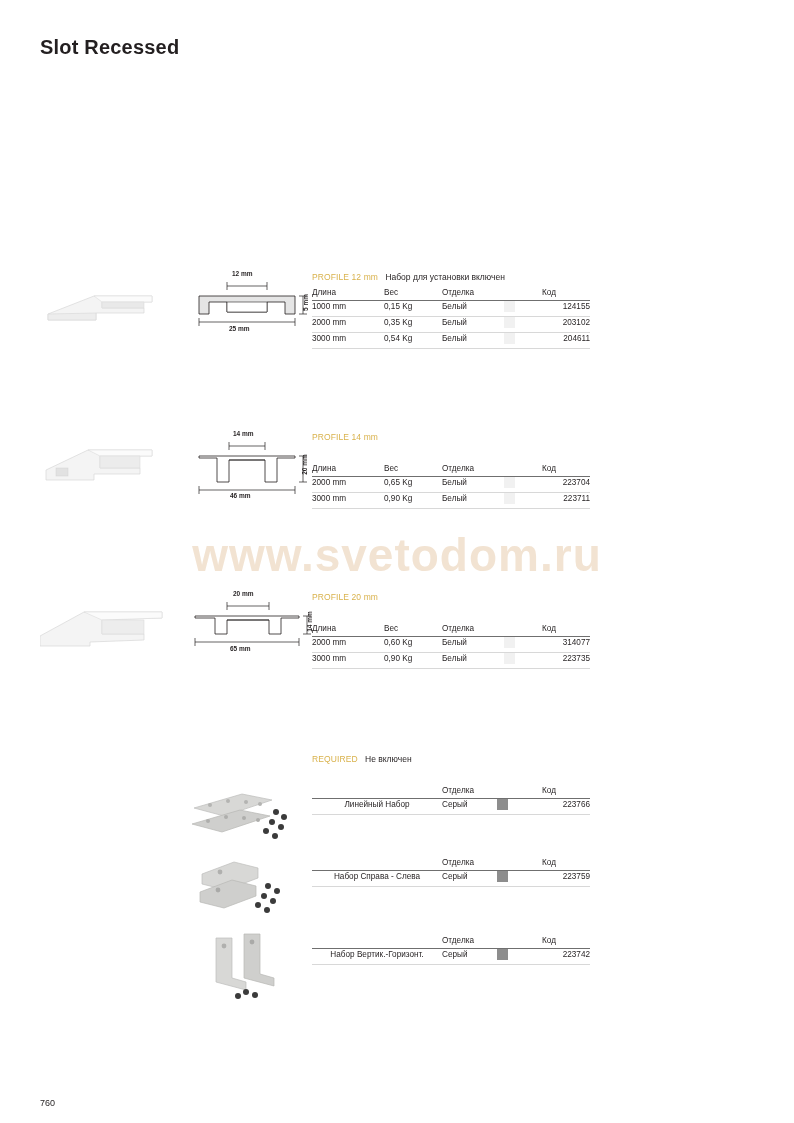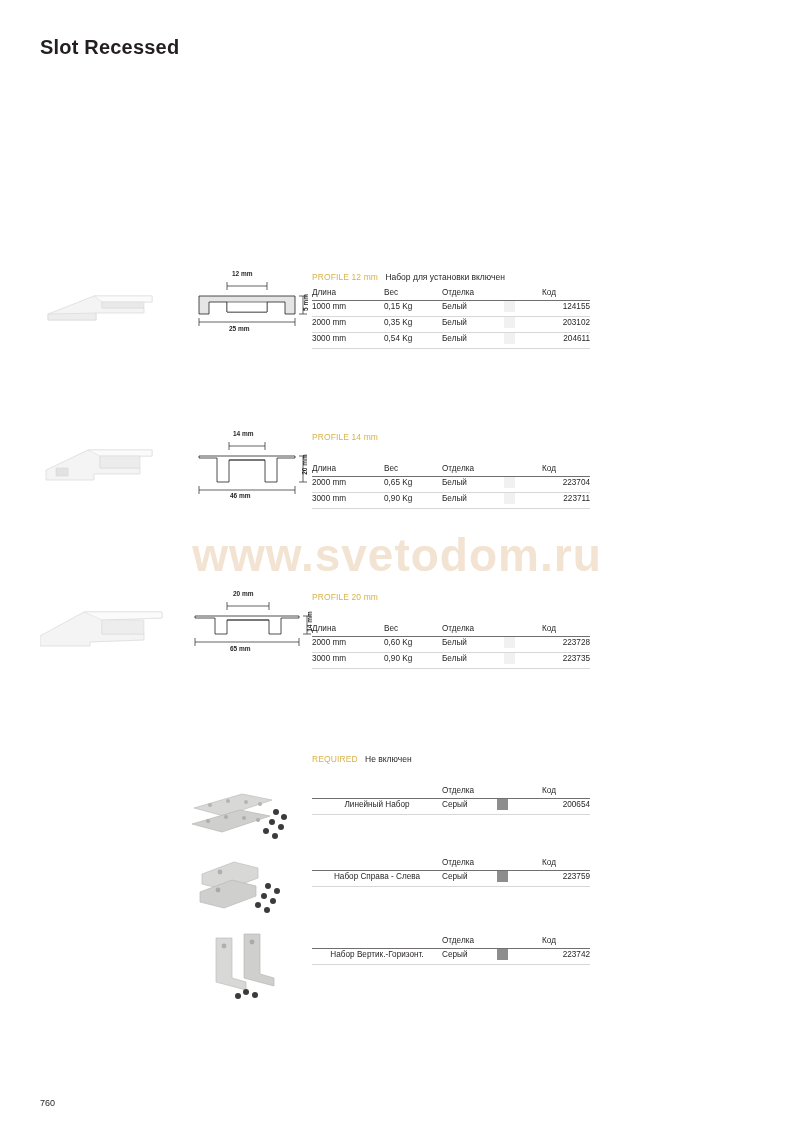--- a/index.html
+++ b/index.html
@@ -315,21 +315,21 @@
           <th class="c-sw"></th>
           <th class="c-code">Код</th>
         </tr>
       </thead>
       <tbody>
         <tr>
           <td class="c-len">2000 mm</td>
           <td class="c-wei">0,60 Kg</td>
           <td class="c-fin">Белый</td>
           <td class="c-sw"><span class="swatch white"></span></td>
-          <td class="c-code">223728</td>
+          <td class="c-code">314077</td>
         </tr>
         <tr>
           <td class="c-len">3000 mm</td>
           <td class="c-wei">0,90 Kg</td>
           <td class="c-fin">Белый</td>
           <td class="c-sw"><span class="swatch white"></span></td>
           <td class="c-code">223735</td>
         </tr>
       </tbody>
     </table>
@@ -372,21 +372,21 @@
           <th class="c-fin2">Отделка</th>
           <th class="c-sw2"></th>
           <th class="c-code2">Код</th>
         </tr>
       </thead>
       <tbody>
         <tr>
           <td class="c-name2" style="text-align:center;">Линейный Набор</td>
           <td class="c-fin2">Серый</td>
           <td class="c-sw2"><span class="swatch grey"></span></td>
-          <td class="c-code2">200654</td>
+          <td class="c-code2">223766</td>
         </tr>
       </tbody>
     </table>
   </div>
 </div>
 
 <div class="block" style="left:40px; top:852px;">
   <div class="photo" style="left:148px; top:4px;">
     <svg width="120" height="62" viewBox="0 0 120 62">
       <polygon points="14,18 46,6 70,12 70,22 38,34 14,28" fill="#d8d8d6" stroke="#bdbdbb" stroke-width="0.7"></polygon>

